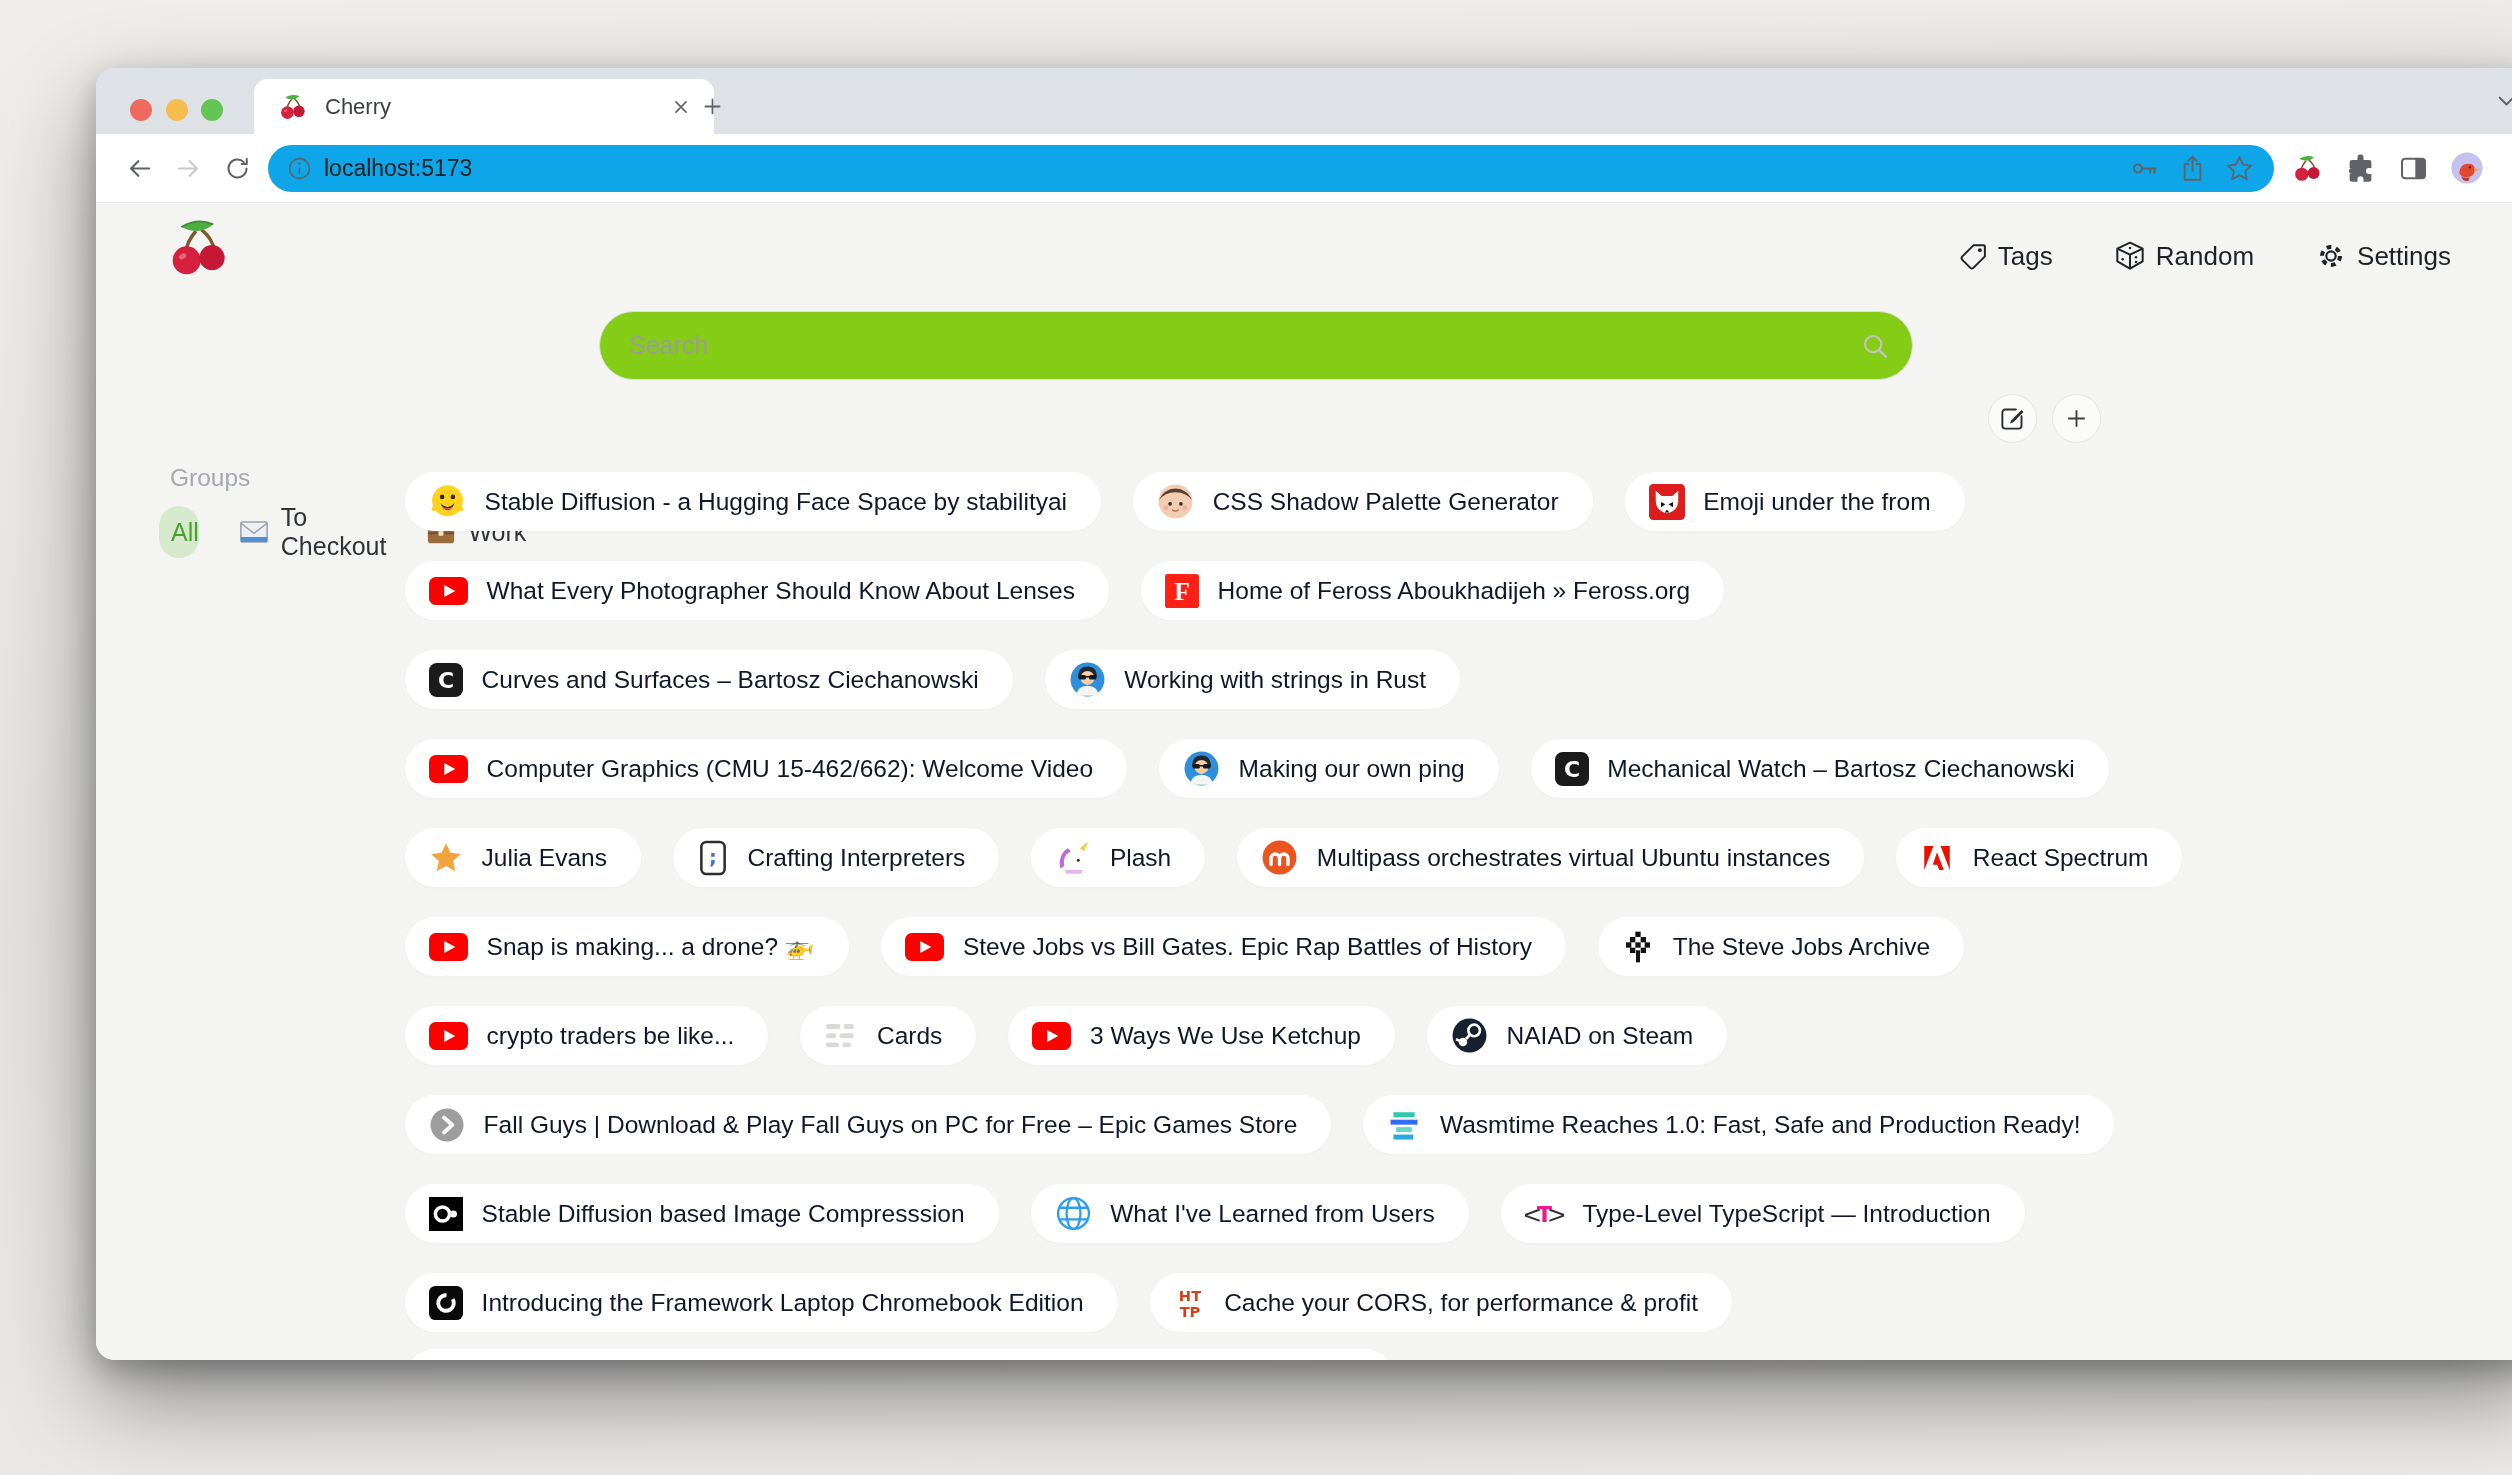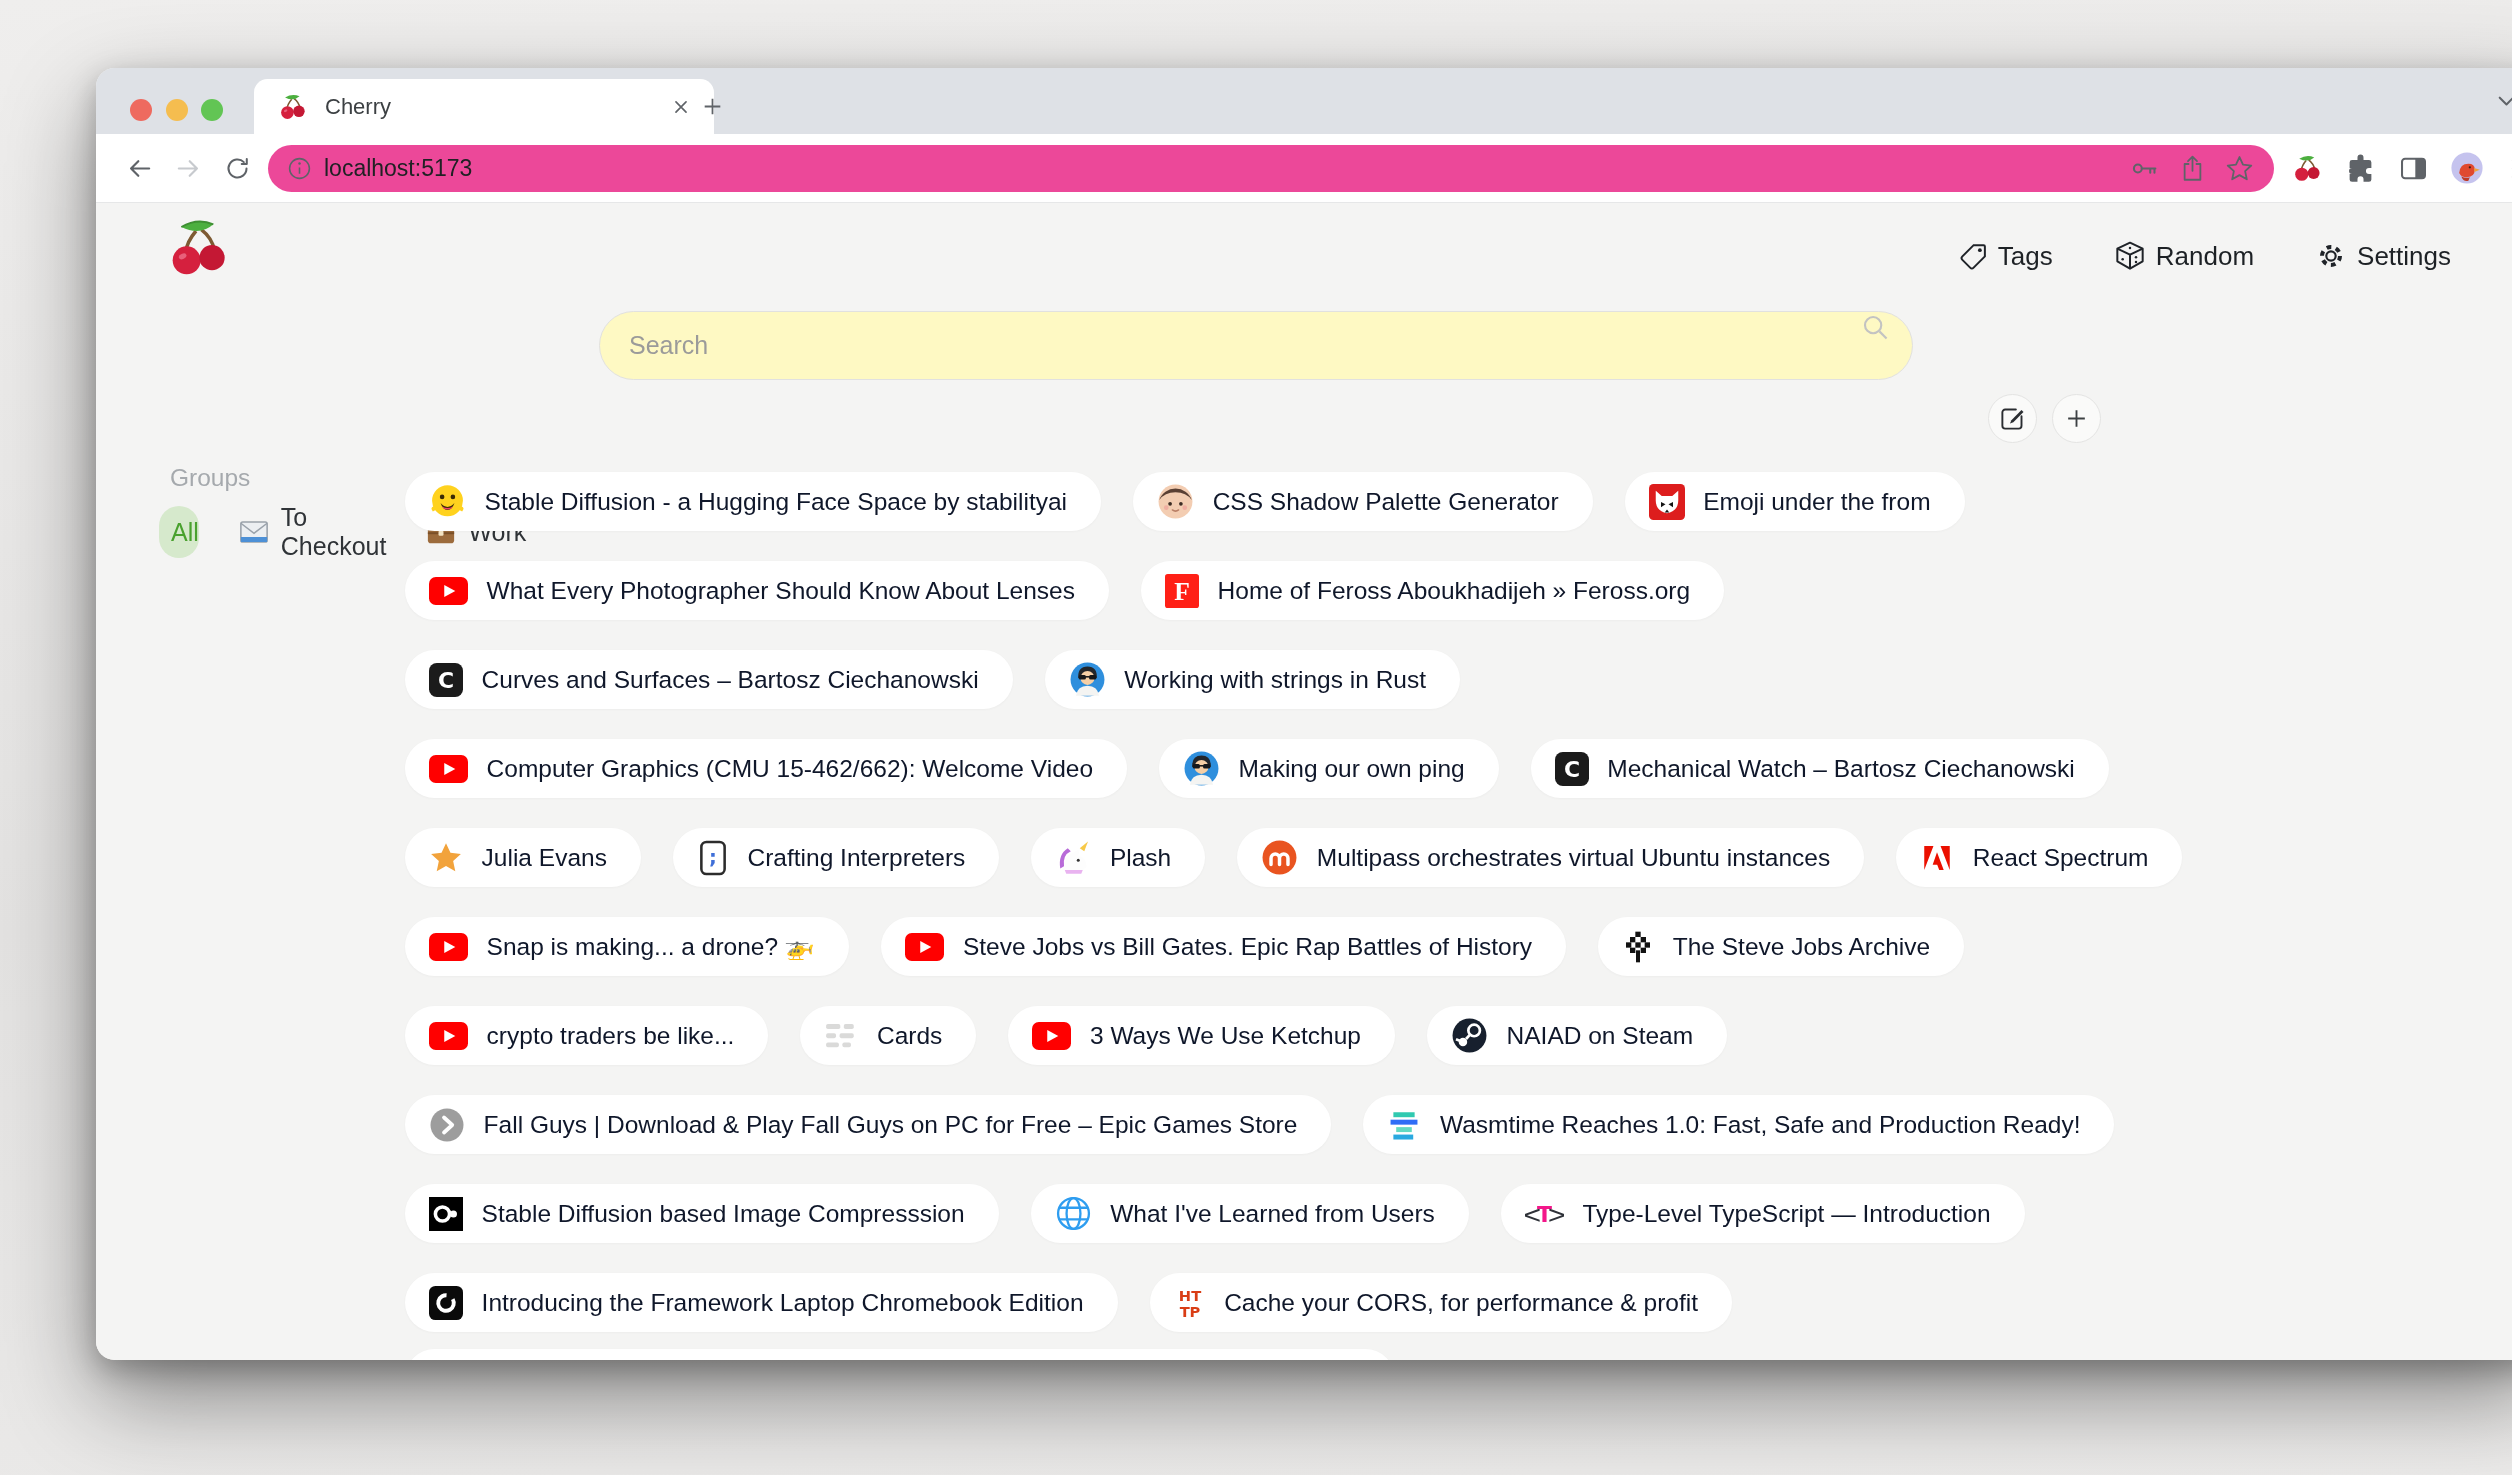--- a/index.html
+++ b/index.html
@@ -23,34 +23,34 @@
     position:absolute;left:158px;top:11px;width:413px;height:55px;background:#fff;
     border-radius:13.5px 13.5px 0 0;display:flex;align-items:center;gap:17px;padding:0 22px 0 25px;
   }
   .tab-title{flex:1;font-size:22px;color:#3c4043;}
   .newtab{position:absolute;left:592px;top:13.5px;width:49px;height:49px;display:flex;align-items:center;justify-content:center;border-radius:50%;}
   .strip-chevron{position:absolute;right:27px;top:18.6px;}
   
   .toolbar{height:68px;background:#fff;display:flex;align-items:center;padding:0 18.6px;border-bottom:0.8px solid #e6e7e8;}
   .tool-btn{width:49px;height:49px;border-radius:50%;display:flex;align-items:center;justify-content:center;flex:none;}
   .addressbar{
-    flex:1;height:47px;margin:0 8.5px 0 6.8px;background:#ec4899;border-radius:24px;
+    flex:1;height:47px;margin:0 8.5px 0 6.8px;background:#0ea5e9;border-radius:24px;
     display:flex;align-items:center;padding:0 13.5px 0 18.6px;gap:12px;min-width:0;
   }
   .address-text{flex:1;font-size:23px;color:#202124;white-space:nowrap;overflow:hidden;}
   .omni-icons{display:flex;align-items:center;gap:6.8px;}
   .ext-icons{display:flex;align-items:center;gap:12px;margin-left:5px;}
   
   .content{position:relative;height:1158px;background:#f4f4f3;overflow:hidden;}
   .logo{position:absolute;left:72px;top:12px;}
   .top-nav{position:absolute;right:96px;top:37px;display:flex;gap:61px;align-items:flex-end;}
   .nav-item{display:flex;align-items:center;gap:10px;font-size:26px;color:#1d2125;cursor:default;}
   .search-wrap{
     position:absolute;left:503px;top:108px;width:1314px;height:69px;border-radius:35px;
-    background:#fef9c3;border:1.7px solid #e1e1e0;box-sizing:border-box;display:flex;
+    background:#84cc16;border:1.7px solid #e1e1e0;box-sizing:border-box;display:flex;align-items:center;
   }
   .search-wrap input{
     flex:1;border:none;outline:none;background:transparent;font-size:25px;color:#3a3d40;
     padding:0 17px 0 29px;font-family:"Liberation Sans",sans-serif;
   }
   .search-wrap input::placeholder{color:#9b9b9a;}
   .search-glass{margin-right:22px;display:flex;}
   .fabs{position:absolute;left:1892px;top:191px;display:flex;gap:15px;}
   .fab{width:49px;height:49px;border-radius:50%;background:#fafaf9;border:1.7px solid #e4e4e3;box-sizing:border-box;display:flex;align-items:center;justify-content:center;}
   

